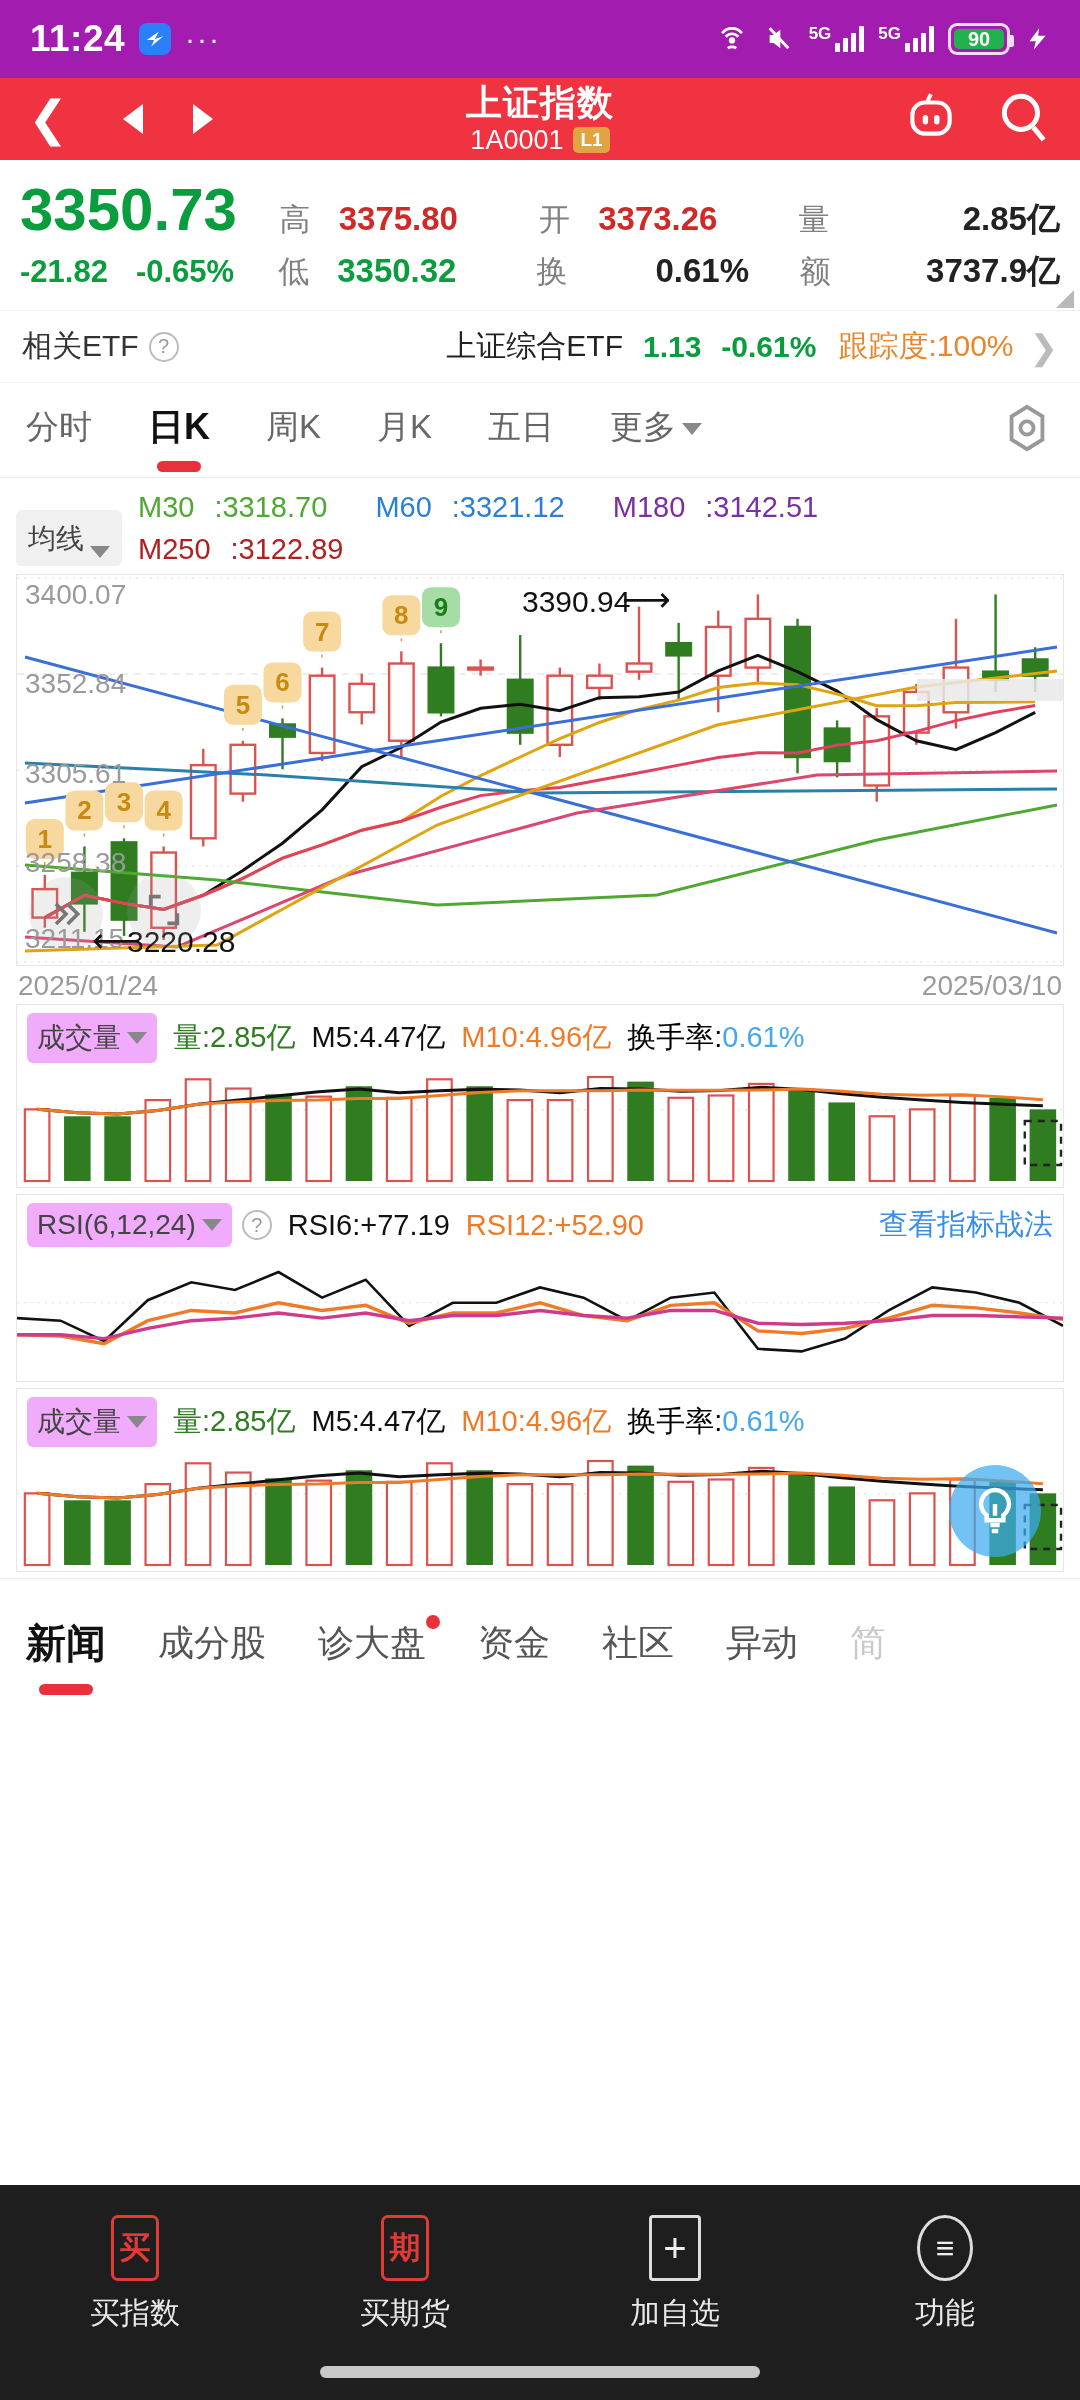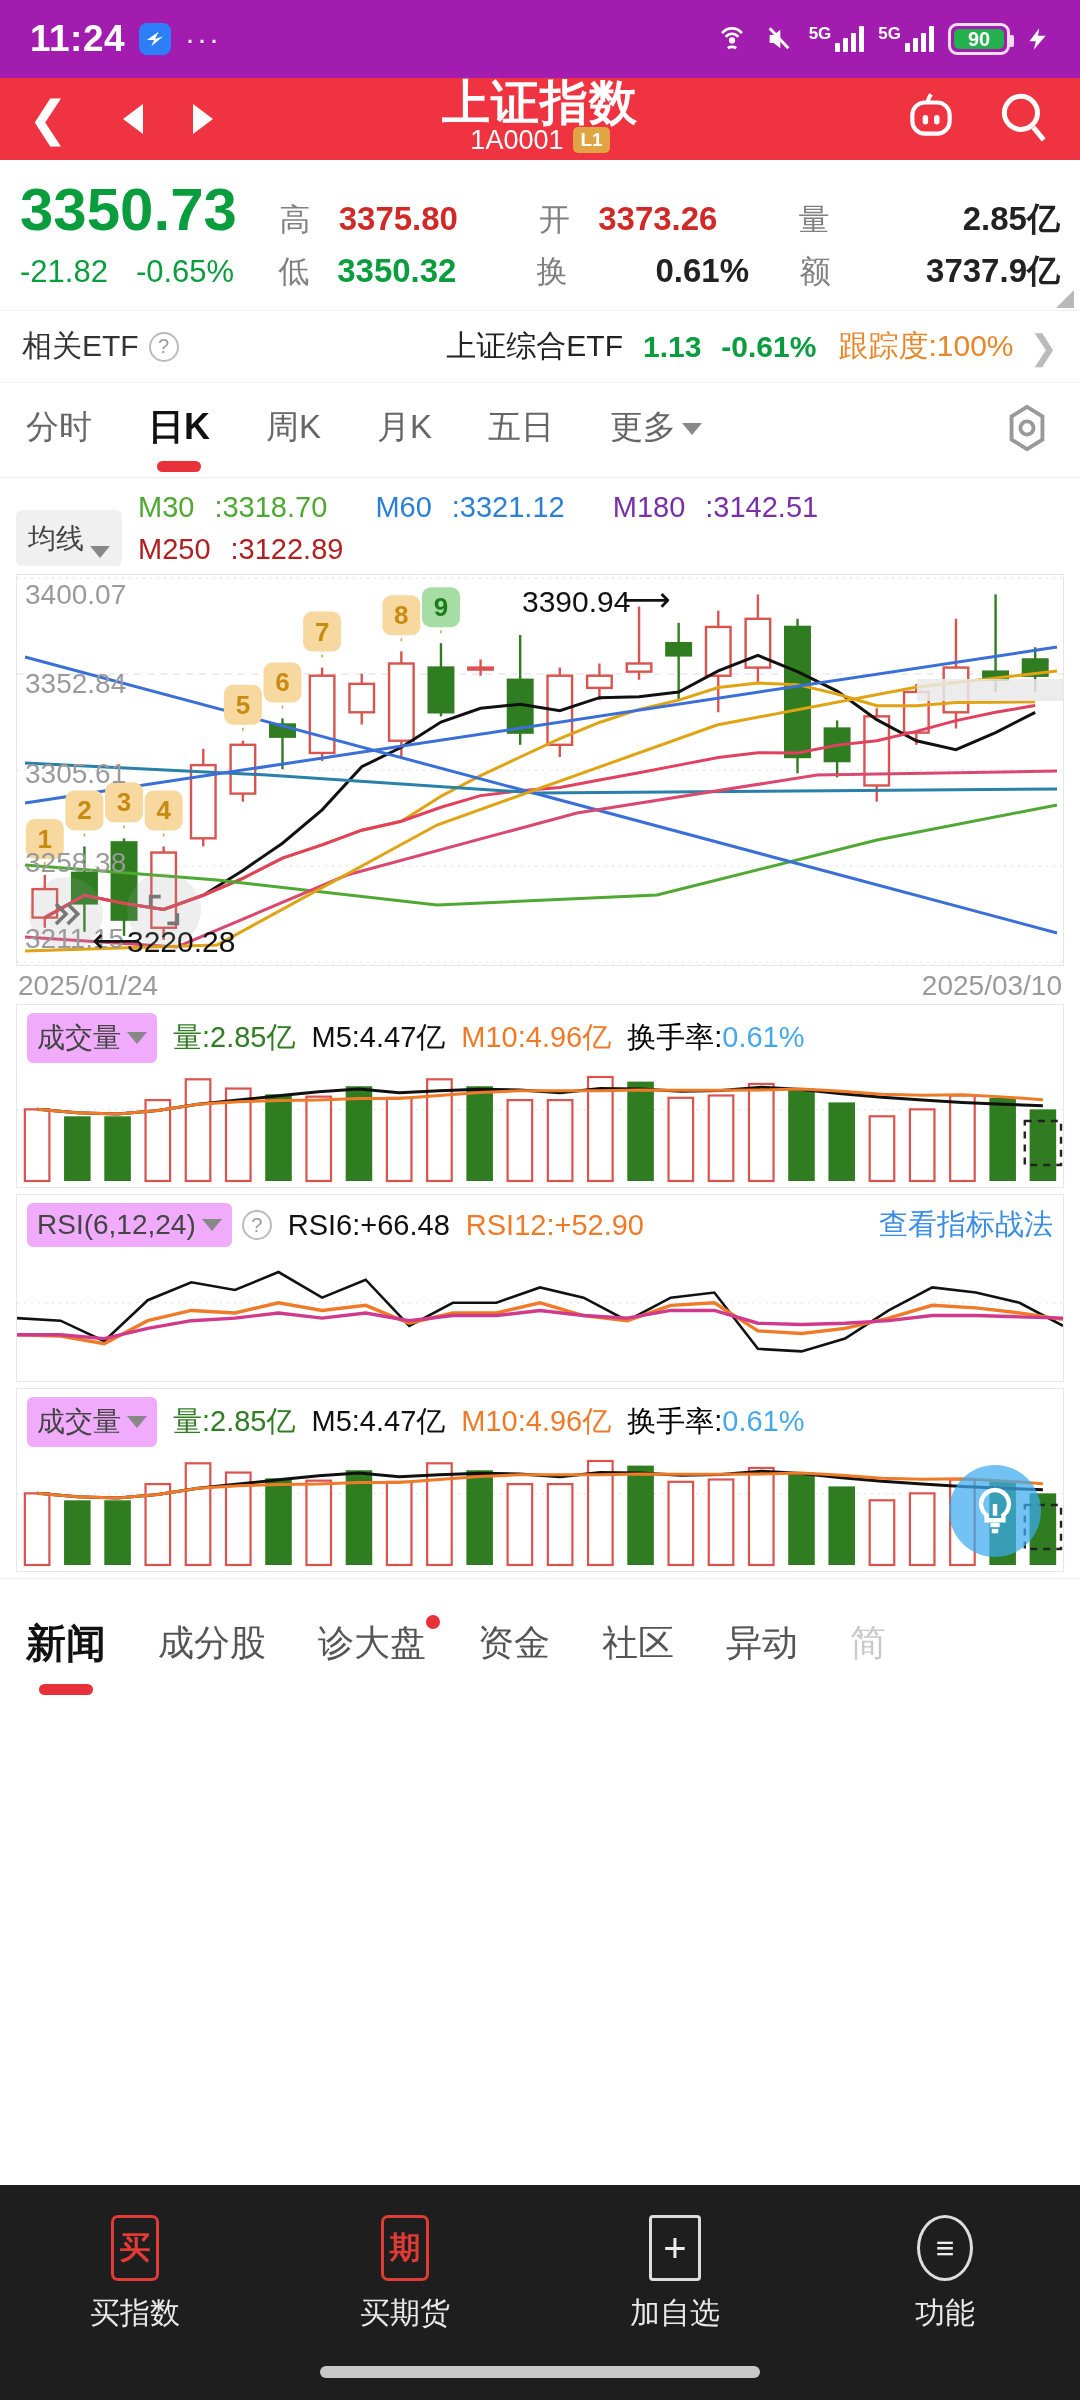--- a/index.html
+++ b/index.html
@@ -41,33 +41,33 @@
   
   .header {
     height:82px; background:#ef3340; display:flex; align-items:center;
     padding:0 28px; color:#fff; position:relative;
   }
   .hdr-back { font-size:48px; font-weight:300; line-height:40px; width:70px;}
   .hdr-prev, .hdr-next { font-size:0; width:70px; display:flex; justify-content:center;}
   .tri-l{width:0;height:0;border-top:15px solid transparent;border-bottom:15px solid transparent;border-right:20px solid #fff;}
   .tri-r{width:0;height:0;border-top:15px solid transparent;border-bottom:15px solid transparent;border-left:20px solid #fff;}
   .hdr-center{ position:absolute; left:0; right:0; text-align:center; pointer-events:none;}
-  .hdr-title{ font-size:48px; font-weight:700; letter-spacing:1px; line-height:40px;}
+  .hdr-title{ font-size:36px; font-weight:700; letter-spacing:1px; line-height:40px;}
   .hdr-sub{ font-size:27px; display:flex; align-items:center; justify-content:center; gap:10px; margin-top:2px;}
   .l1-badge{ background:#e0a443; color:#fff; font-size:19px; font-weight:700; border-radius:5px; padding:1px 7px; line-height:24px;}
   .hdr-right{ margin-left:auto; display:flex; align-items:center; gap:34px; z-index:2;}
 
   
   .quote {
     background:#fff; padding:16px 20px 10px 20px; position:relative;
     border-bottom:1px solid #eee;
   }
   .qrow{ display:flex; align-items:baseline; }
   .q-main{ font-size:60px; font-weight:700; color:#0a9d3e; line-height:68px; width:272px;}
-  .q-chg{ display:flex; gap:28px; width:272px; font-size:31px; font-weight:400; color:#0a9d3e; line-height:56px;}
+  .q-chg{ display:flex; gap:28px; width:272px; font-size:31px; font-weight:700; color:#0a9d3e; line-height:56px;}
   .q-lbl{ font-size:31px; color:#808080; width:62px; }
   .q-val{ font-size:33px; font-weight:700; width:210px; }
   .q-val.r{ color:#cf2a27; }
   .q-val.g{ color:#0a9d3e; }
   .q-val2{ font-size:33px; font-weight:700; color:#222; width:212px; text-align:right; }
   .q-val2.mid { text-align:left; padding-left:60px; }
   .corner {
     position:absolute; right:6px; bottom:2px; width:0; height:0;
     border-left:18px solid transparent; border-bottom:18px solid #b9b9b9;
   }
@@ -503,21 +503,21 @@
     </svg>
 </div>
 
 <div class="subpanel">
   <div class="sub-hdr">
     <span class="sub-btn">
       <span>RSI(6,12,24)</span>
         <i class="caret"></i>
     </span>
     <span class="qmark">?</span>
-    <span class="sub-txt c-k"><span>RSI6</span>:<span>+66.48</span></span>
+    <span class="sub-txt c-k"><span>RSI6</span>:<span>+77.19</span></span>
     <span class="sub-txt c-orange"><span>RSI12</span>:<span>+52.90</span></span>
     <span class="sub-link">查看指标战法</span>
   </div>
   <svg id="rsisvg" width="1046" height="128" viewBox="0 0 1046 128">
       <line x1="0" y1="53.76" x2="1046" y2="53.76" stroke="#ddd" stroke-width="1" stroke-dasharray="2,5"></line>
       <polyline points="0,69.12 43.583333333333336,71.68 87.16666666666667,92.16 130.75,51.2 174.33333333333334,33.28 217.91666666666669,40.959999999999994 261.5,23.040000000000006 305.08333333333337,48.64 348.6666666666667,30.72 392.25,76.8 435.83333333333337,53.760000000000005 479.4166666666667,53.760000000000005 523,38.400000000000006 566.5833333333334,48.64 610.1666666666667,71.68 653.75,48.64 697.3333333333334,43.519999999999996 740.9166666666667,99.84 784.5,102.4 828.0833333333334,89.6 871.6666666666667,61.44 915.25,38.400000000000006 958.8333333333334,43.519999999999996 1002.4166666666667,53.760000000000005 1046,76.8" fill="none" stroke="#111111" stroke-width="2.6"></polyline>
       <polyline points="0,85.75999999999999 43.583333333333336,87.03999999999999 87.16666666666667,94.72 130.75,71.68 174.33333333333334,61.44 217.91666666666669,64 261.5,53.760000000000005 305.08333333333337,61.44 348.6666666666667,56.31999999999999 392.25,74.24000000000001 435.83333333333337,64 479.4166666666667,64 523,53.760000000000005 566.5833333333334,66.56 610.1666666666667,71.68 653.75,56.31999999999999 697.3333333333334,53.760000000000005 740.9166666666667,81.92 784.5,84.47999999999999 828.0833333333334,79.36 871.6666666666667,69.12 915.25,56.31999999999999 958.8333333333334,58.879999999999995 1002.4166666666667,64 1046,70.4" fill="none" stroke="#ef7a28" stroke-width="3.4"></polyline>
       <polyline points="0,85.75999999999999 43.583333333333336,85.75999999999999 87.16666666666667,89.6 130.75,79.36 174.33333333333334,71.68 217.91666666666669,69.12 261.5,64 305.08333333333337,69.12 348.6666666666667,64 392.25,71.68 435.83333333333337,66.56 479.4166666666667,66.56 523,61.44 566.5833333333334,66.56 610.1666666666667,69.12 653.75,61.44 697.3333333333334,61.44 740.9166666666667,74.24000000000001 784.5,75.52000000000001 828.0833333333334,74.24000000000001 871.6666666666667,71.68 915.25,66.56 958.8333333333334,66.56 1002.4166666666667,67.84 1046,69.12" fill="none" stroke="#cf3a8c" stroke-width="3.4"></polyline>
     </svg>
 </div>

